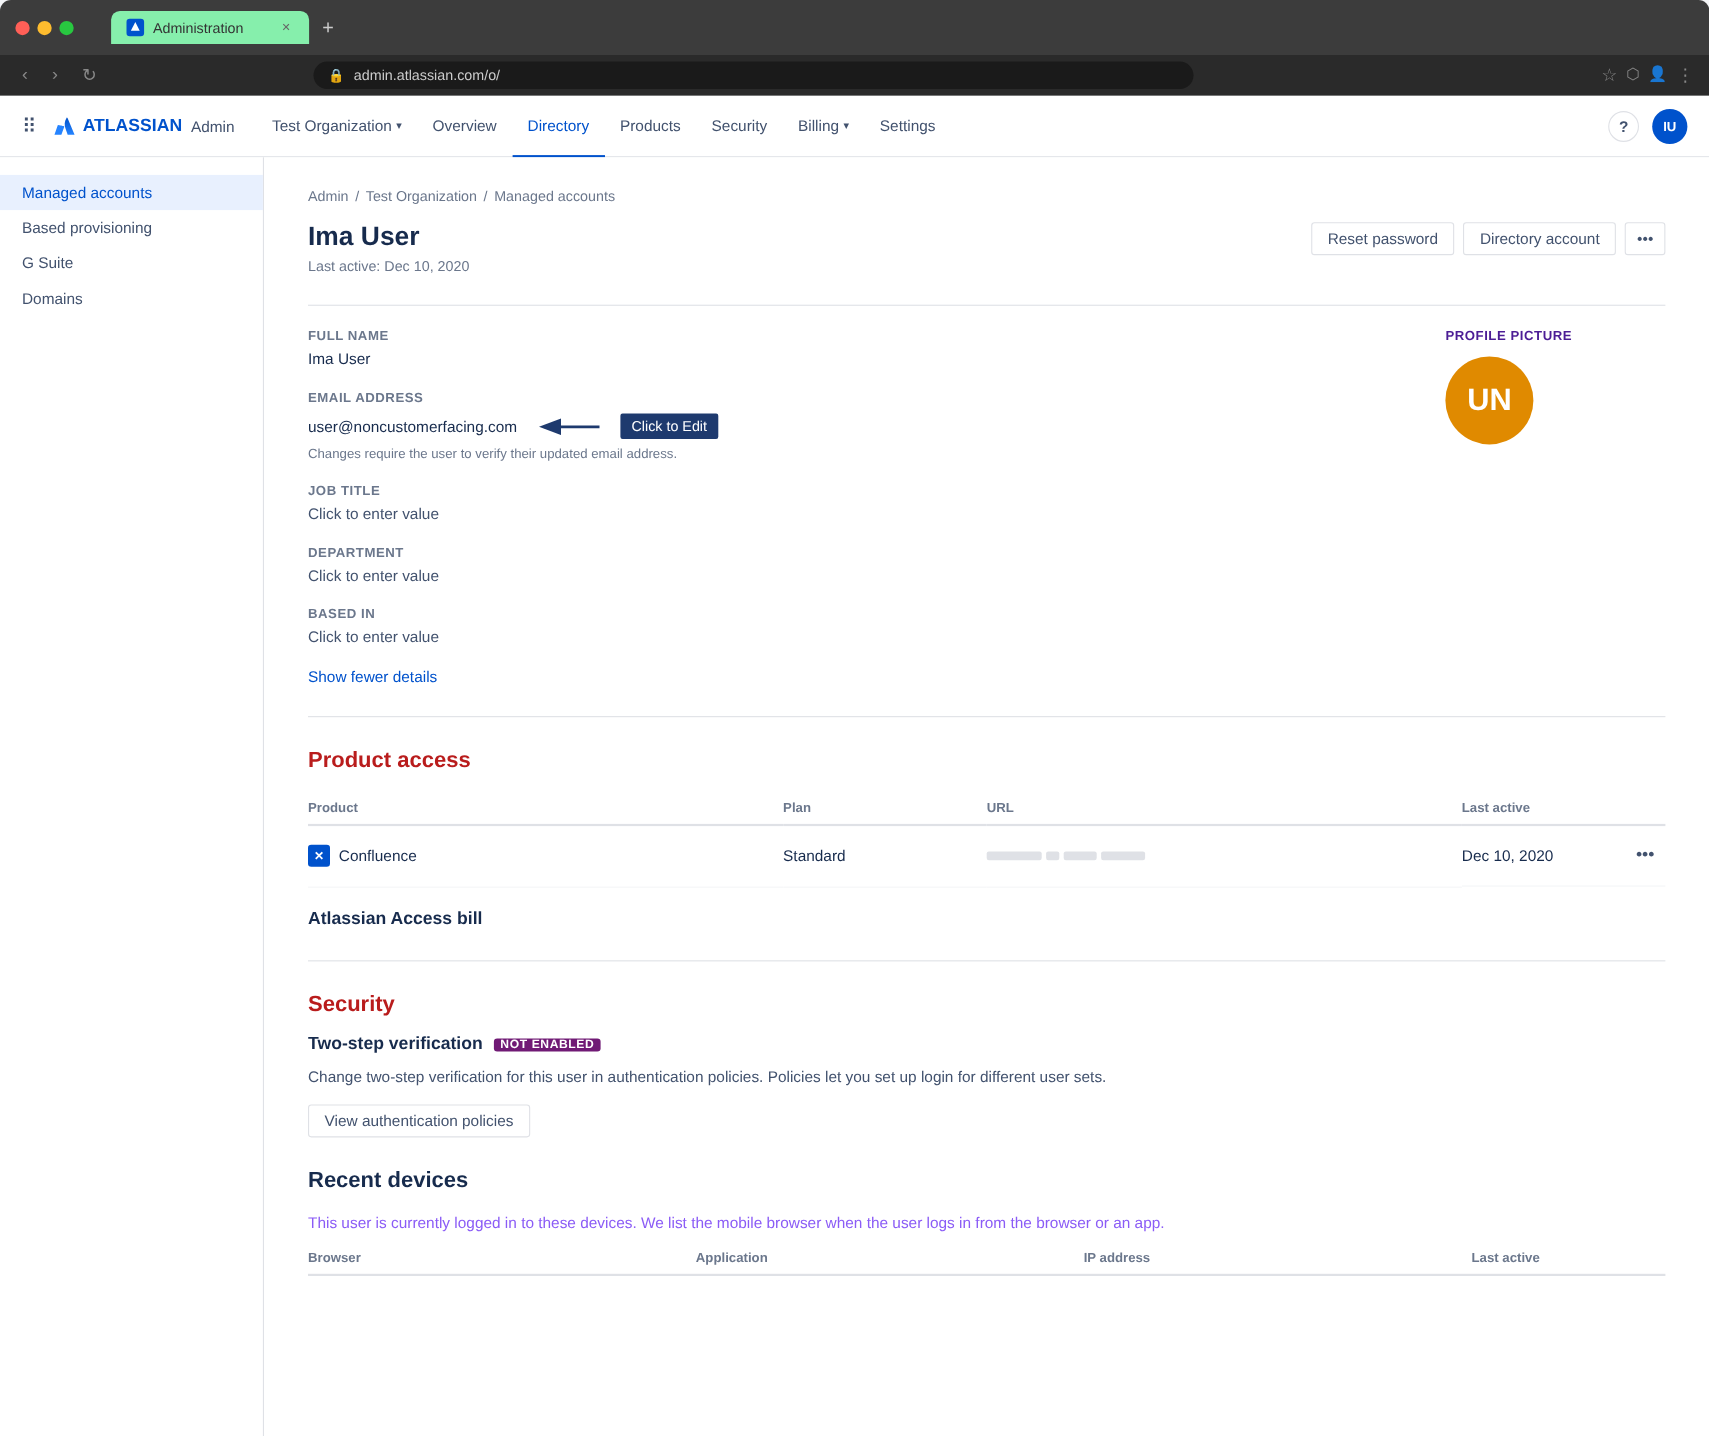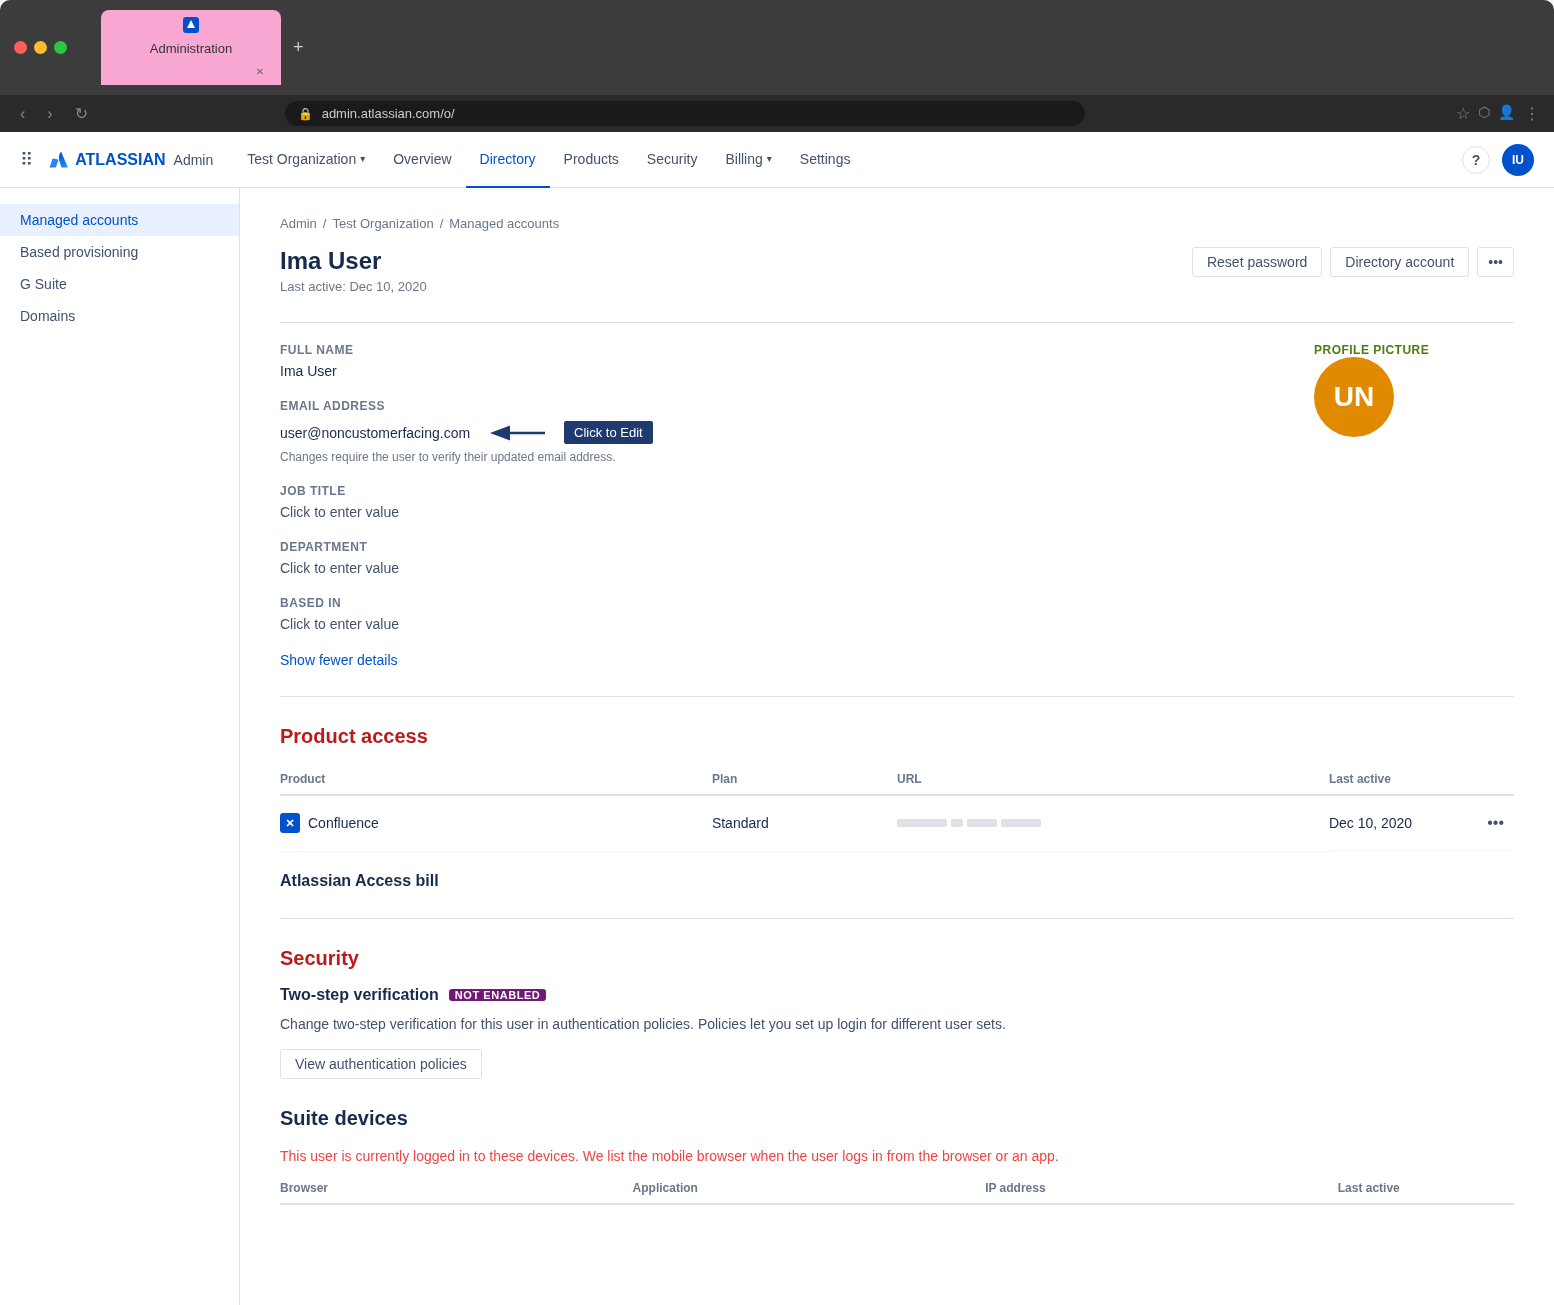--- a/index.html
+++ b/index.html
@@ -7,21 +7,21 @@
 
     
     .browser-chrome { background: #3c3c3c; padding: 0; border-radius: 10px 10px 0 0; }
     .browser-titlebar { display: flex; align-items: center; padding: 10px 14px; gap: 8px; }
     .traffic-lights { display: flex; gap: 7px; }
     .traffic-light { width: 13px; height: 13px; border-radius: 50%; }
     .tl-red { background: #ff5f57; }
     .tl-yellow { background: #febc2e; }
     .tl-green { background: #28c840; }
     .tab-bar { display: flex; align-items: center; padding: 0 14px; gap: 4px; }
-    .tab { background: #f9a8d4; border-radius: 8px 8px 0 0; padding: 7px 14px; display: flex; align-items: center; gap: 8px; font-size: 13px; color: #333; min-width: 180px; flex-direction: column; }
+    .tab { background: #86efac; border-radius: 8px 8px 0 0; padding: 7px 14px; display: flex; align-items: center; gap: 8px; font-size: 13px; color: #333; min-width: 180px; }
     .tab-icon { width: 16px; height: 16px; background: #0052cc; border-radius: 3px; display: flex; align-items: center; justify-content: center; }
     .tab-icon svg { width: 10px; height: 10px; fill: white; }
     .tab-close { width: 14px; height: 14px; border-radius: 50%; display: flex; align-items: center; justify-content: center; font-size: 10px; color: #666; margin-left: auto; cursor: pointer; }
     .new-tab { background: transparent; border: none; color: #ccc; font-size: 18px; cursor: pointer; padding: 4px 8px; }
 
     
     .address-bar { background: #2a2a2a; display: flex; align-items: center; padding: 6px 14px; gap: 10px; }
     .nav-btn { background: none; border: none; color: #888; font-size: 16px; cursor: pointer; padding: 2px 6px; }
     .nav-btn:disabled { color: #555; }
     .url-bar { flex: 1; background: #1a1a1a; border-radius: 20px; display: flex; align-items: center; padding: 5px 14px; gap: 8px; max-width: 800px; margin: 0 auto; }
@@ -69,21 +69,21 @@
 
     .field-group { margin-bottom: 20px; }
     .field-label { font-size: 12px; font-weight: 600; color: #6b778c; text-transform: uppercase; letter-spacing: 0.04em; margin-bottom: 6px; }
     .field-value { font-size: 14px; color: #172b4d; }
     .field-hint { font-size: 12px; color: #6b778c; margin-top: 4px; }
     .field-placeholder { font-size: 14px; color: #42526e; cursor: pointer; }
 
     .profile-section { display: flex; gap: 40px; margin-bottom: 28px; }
     .profile-left { flex: 1; }
     .profile-right { width: 200px; }
-    .profile-picture-label { font-size: 12px; font-weight: 600; color: #4d7c0f; text-transform: uppercase; letter-spacing: 0.04em; }
+    .profile-picture-label { font-size: 12px; font-weight: 600; color: #4c1d95; text-transform: uppercase; letter-spacing: 0.04em; margin-bottom: 12px; }
     .profile-avatar { width: 80px; height: 80px; border-radius: 50%; background: #e08a00; color: white; display: flex; align-items: center; justify-content: center; font-size: 28px; font-weight: 700; }
 
     .show-fewer { color: #0052cc; font-size: 14px; cursor: pointer; text-decoration: none; }
 
     
     .section-title { font-size: 20px; font-weight: 600; color: #b91c1c; margin: 28px 0 16px; }
     .product-table { width: 100%; border-collapse: collapse; }
     .product-table th { text-align: left; font-size: 12px; font-weight: 600; color: #6b778c; padding: 8px 0; border-bottom: 2px solid #dfe1e6; }
     .product-table td { padding: 12px 0; border-bottom: 1px solid #f4f5f7; font-size: 14px; color: #172b4d; vertical-align: middle; }
     .product-name-cell { display: flex; align-items: center; gap: 8px; }
@@ -99,21 +99,21 @@
     
     .security-section { margin-top: 24px; }
     .two-step-row { display: flex; align-items: center; gap: 10px; margin-bottom: 10px; }
     .two-step-label { font-size: 16px; font-weight: 600; color: #172b4d; }
     .badge-not-enabled { background: #701a75; color: white; font-size: 11px; font-weight: 700; padding: 0 6px; border-radius: 3px; letter-spacing: 0.05em; }
     .security-desc { font-size: 14px; color: #42526e; margin-bottom: 14px; line-height: 1.5; }
     .btn-view-policies { background: white; border: 1px solid #dfe1e6; border-radius: 3px; padding: 6px 14px; font-size: 14px; color: #42526e; cursor: pointer; display: inline-block; }
 
     .recent-devices { margin-top: 28px; }
     .recent-devices-title { font-size: 20px; font-weight: 600; color: #172b4d; margin-bottom: 8px; }
-    .recent-devices-desc { font-size: 14px; color: #ef4444; line-height: 1.5; margin-top: 16px; }
+    .recent-devices-desc { font-size: 14px; color: #8b5cf6; line-height: 1.5; margin-top: 16px; }
     .devices-table-header { display: flex; gap: 0; border-bottom: 2px solid #dfe1e6; padding-bottom: 8px; margin-top: 14px; }
     .devices-col { font-size: 12px; font-weight: 600; color: #6b778c; }
     .devices-col-browser { flex: 2; }
     .devices-col-app { flex: 2; }
     .devices-col-ip { flex: 2; }
     .devices-col-active { flex: 1; }
     .email-row { position: relative; display: flex; align-items: center; gap: 12px; }
     .callout-box {
       display: inline-flex;
       align-items: center;
@@ -366,21 +366,21 @@
       <div class="section-title">Security</div>
       <div class="two-step-row">
         <span class="two-step-label">Two-step verification</span>
         <span class="badge-not-enabled">NOT ENABLED</span>
       </div>
       <div class="security-desc">Change two-step verification for this user in authentication policies. Policies let you set up login for different user sets.</div>
       <button class="btn-view-policies">View authentication policies</button>
     </div>
 
     <div class="recent-devices">
-      <div class="recent-devices-title">Suite devices</div>
+      <div class="recent-devices-title">Recent devices</div>
       <div class="recent-devices-desc">This user is currently logged in to these devices. We list the mobile browser when the user logs in from the browser or an app.</div>
       <div class="devices-table-header">
         <div class="devices-col devices-col-browser">Browser</div>
         <div class="devices-col devices-col-app">Application</div>
         <div class="devices-col devices-col-ip">IP address</div>
         <div class="devices-col devices-col-active">Last active</div>
       </div>
     </div>
   </div>
 </div>

